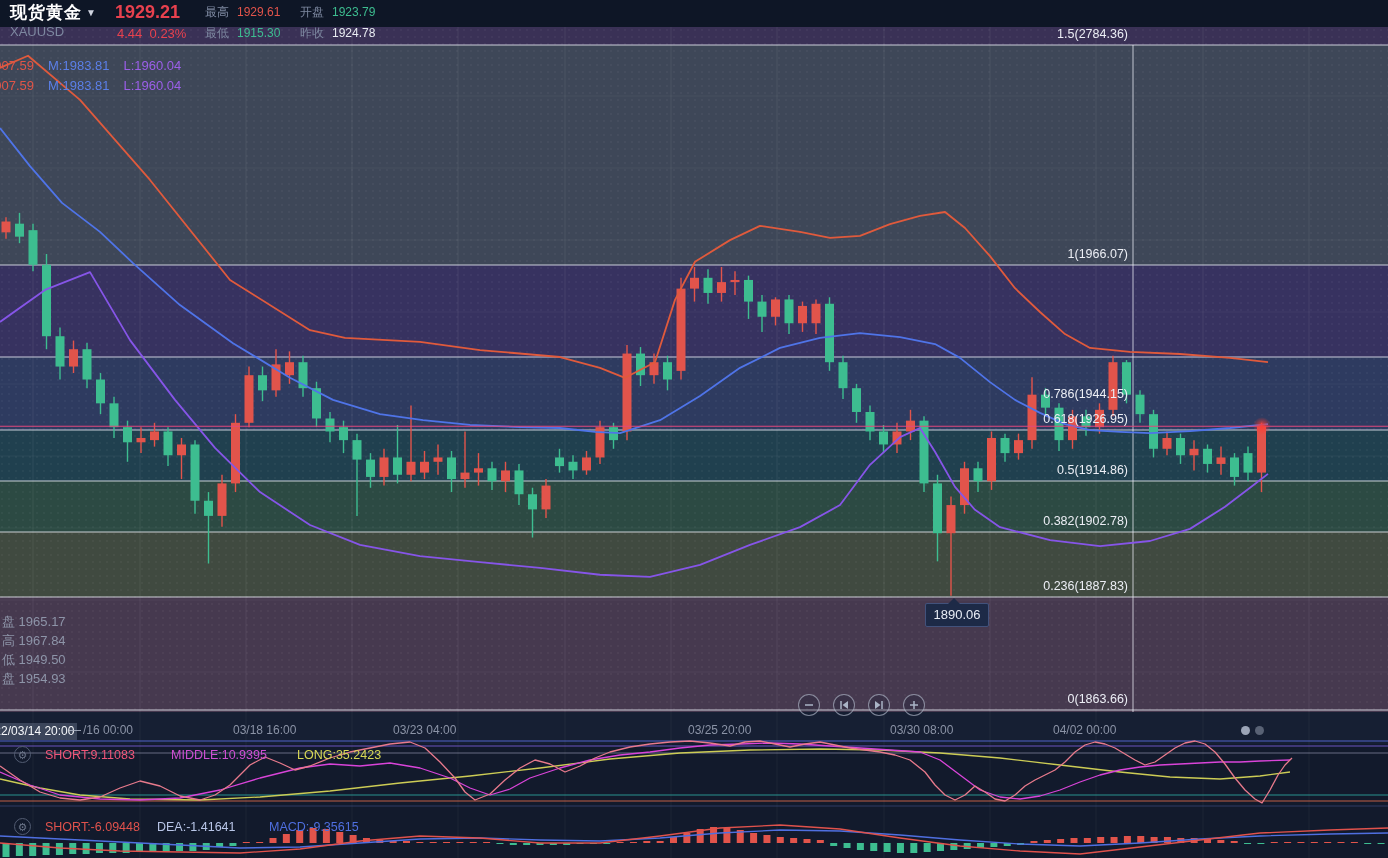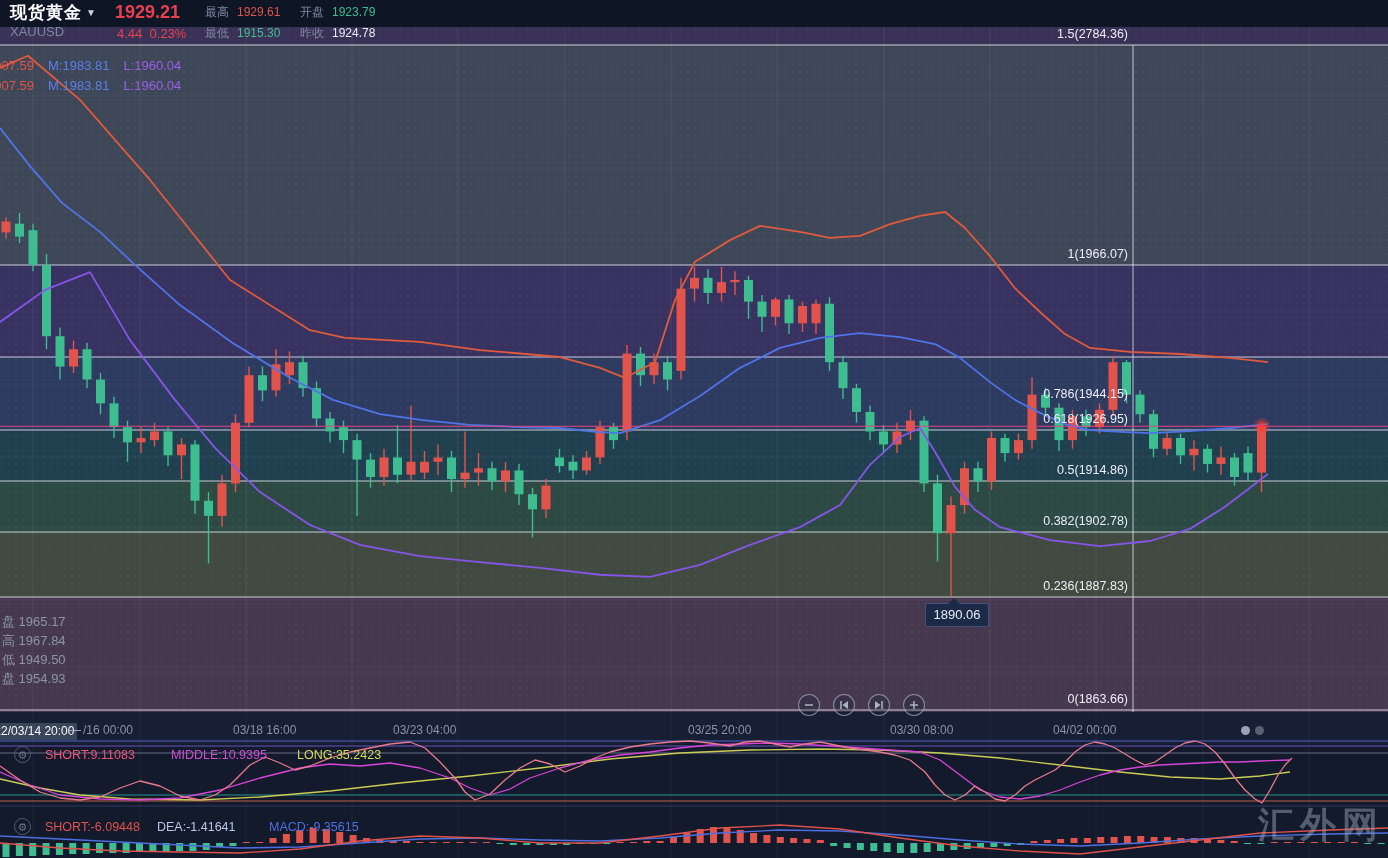--- a/index.html
+++ b/index.html
@@ -509,14 +509,13 @@
   </div>
   <div class="ind-row" style="top:820px;">
     <div class="gear">⚙</div>
     <div id="macd-items">
         <div class="ind-item" style="left: 45px; color: rgb(224, 82, 76);">SHORT:-6.09448</div>
         <div class="ind-item" style="left: 157px; color: rgb(185, 198, 232);">DEA:-1.41641</div>
         <div class="ind-item" style="left: 269px; color: rgb(79, 111, 224);">MACD:-9.35615</div>
       </div>
   </div>
 
-  <div id="watermark">汇外网</div>
 </div>
 
 </body></html>

